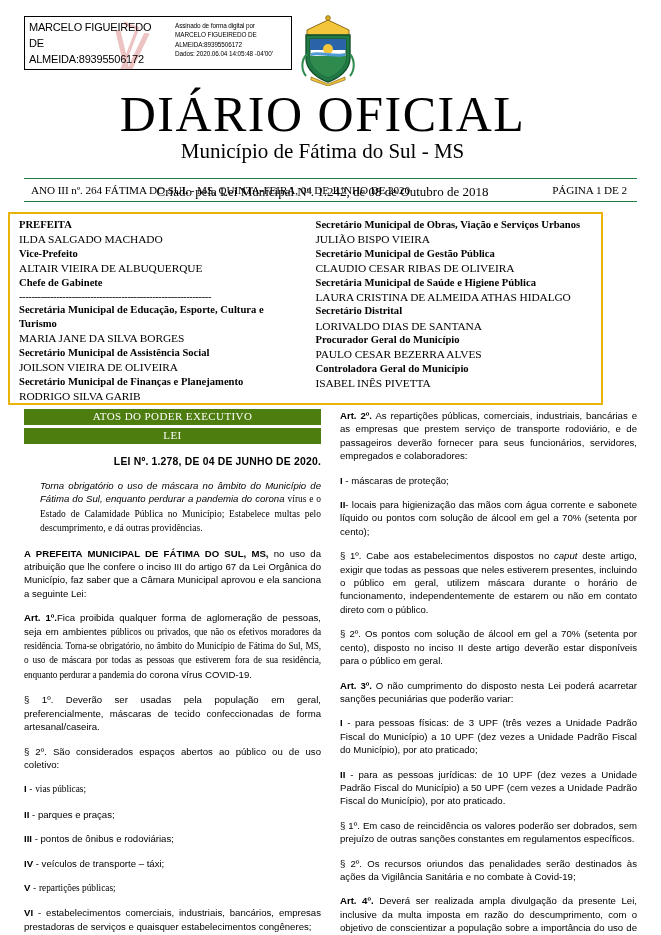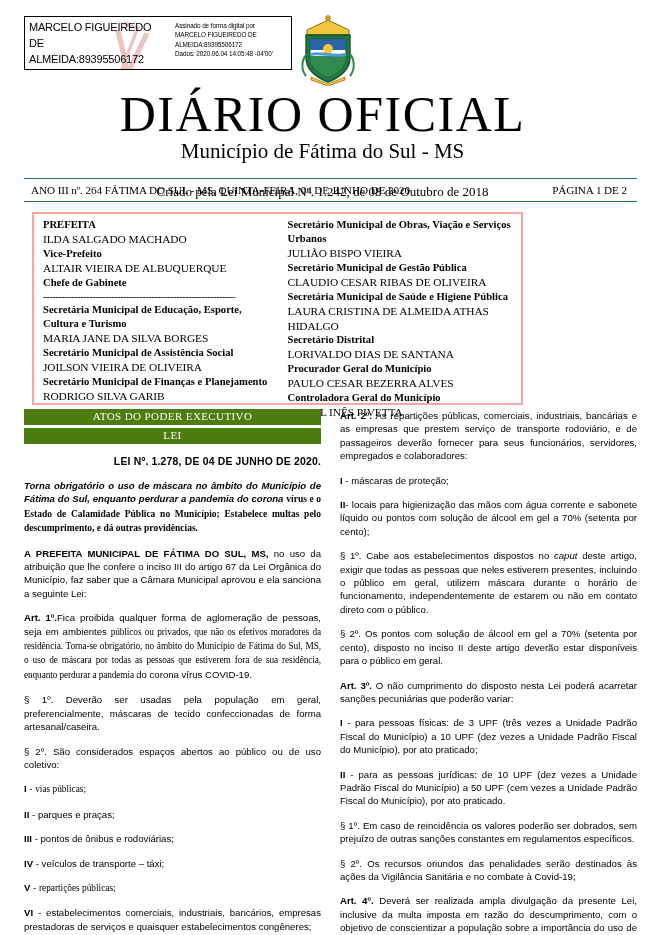--- a/index.html
+++ b/index.html
@@ -125,25 +125,25 @@
     font-family: "Liberation Serif", serif;
     font-size: 11.2px;
     letter-spacing: -0.1px;
   }
   .dateline-left { white-space: nowrap; }
   .dateline-right { white-space: nowrap; padding-right: 4px; }
 
   
   .officials {
     position: absolute;
-    left: 32px;
+    left: 8px;
     top: 212px;
-    width: 491px;
+    width: 595px;
     height: 193px;
-    border: 2px solid #fca5a5;
+    border: 2px solid #eab308;
     box-sizing: border-box;
     display: flex;
   }
   .off-col {
     box-sizing: border-box;
     padding: 4px 6px 0 9px;
     width: 50%;
   }
   .off-col.right { padding-left: 10px; }
   .off-role {
@@ -203,22 +203,21 @@
     letter-spacing: 0.2px;
     margin-bottom: 12px;
   }
 
   p.ementa {
     font-family: "Liberation Sans", sans-serif;
     font-style: italic;
     font-size: 9.6px;
     line-height: 13.4px;
     text-align: justify;
-    margin: 0 0 11px 0;
-    font-weight: bold;
+    margin: 0 0 11px 16px;
   }
   p.ementa .serifpart {
     font-family: "Liberation Serif", serif;
     font-style: normal;
     font-size: 9.5px;
   }
 
   p.body {
     font-family: "Liberation Sans", sans-serif;
     font-size: 9.6px;

